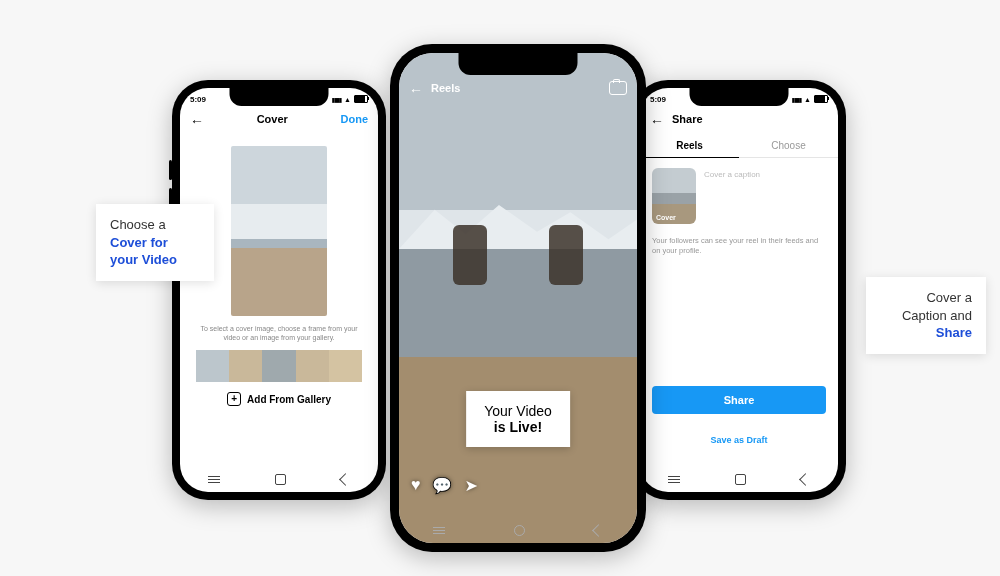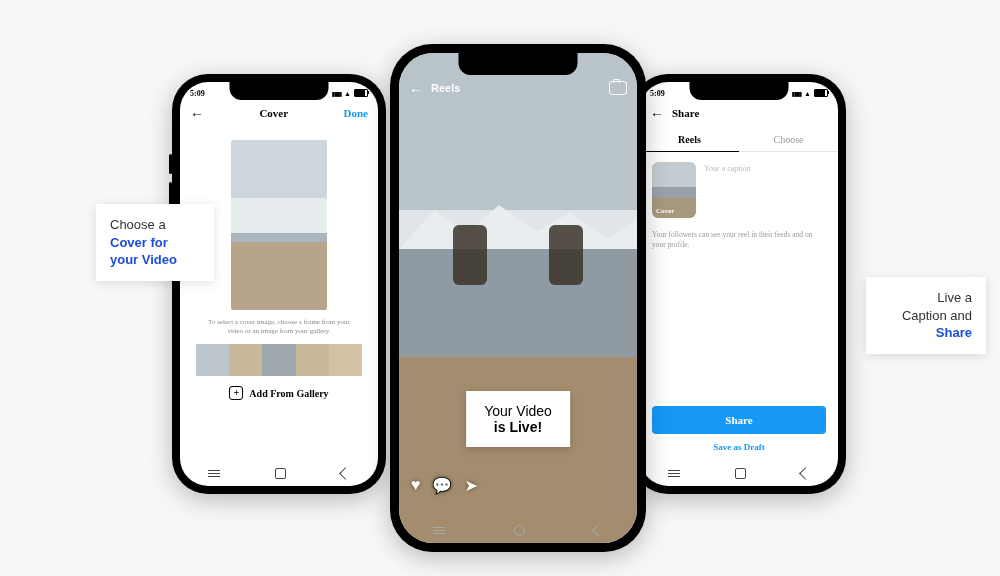--- a/index.html
+++ b/index.html
@@ -11,21 +11,21 @@
     position: relative;
     overflow: hidden;
   }
   .phone {
     position: absolute;
     background: #000;
     border-radius: 36px;
     padding: 8px;
     box-shadow: 0 6px 24px rgba(0,0,0,.25);
   }
-  .phone.side   { width: 198px; height: 404px; top: 74px; font-family: Liberation Serif, serif; }
+  .phone.side   { width: 198px; height: 404px; top: 80px; }
   .phone.left   { left: 172px; }
   .phone.right  { left: 632px; }
   .phone.center { width: 238px; height: 490px; top: 44px; left: 390px; border-radius: 42px; padding: 9px; z-index: 5; }
 
   .screen {
     width: 100%; height: 100%;
     background: #fff;
     border-radius: 28px;
     position: relative;
     overflow: hidden;
@@ -117,21 +117,21 @@
   .tabs { display:flex; border-bottom:1px solid #e5e5e5; font-size:10px;}
   .tabs > div { flex:1; text-align:center; padding:8px 0 6px; color:#999;}
   .tabs > div.active { color:#000; font-weight:700; border-bottom:1.5px solid #000; margin-bottom:-1px;}
   .share-row { display:flex; gap:8px; padding:10px 12px;}
   .cover-thumb { width:44px; height:56px; border-radius:6px; position:relative; overflow:hidden;
     background:linear-gradient(#c4ccd1 0 45%, #9aa2a7 45% 65%, #a8987e 65% 100%);}
   .cover-thumb .lbl{ position:absolute; left:4px; bottom:3px; color:#fff; font-size:7px; font-weight:600;}
   .caption-ph { font-size:8px; color:#bbb; padding-top:2px;}
   .visibility-note { font-size:7.5px; color:#999; padding:2px 12px 0; line-height:1.3;}
   .share-btn { margin: 0 12px; background:#1798f5; color:#fff; font-size:11px; font-weight:700; text-align:center; padding:8px 0; border-radius:4px;}
-  .draft-link { text-align:center; color:#1798f5; font-size:9px; font-weight:600; padding:8px 0;}
+  .draft-link { text-align:center; color:#1798f5; font-size:9px; font-weight:600; padding:21px 0;}
   .share-bottom { position:absolute; left:0; right:0; bottom:26px;}
 
   
   .navbar { position:absolute; bottom:0; left:0; right:0; height:26px; display:flex; align-items:center; justify-content:space-around; color:#444;}
   .center .navbar { color:#aaa; }
   .nv-recent{ width:12px; height:0; border-top:1.2px solid currentColor; box-shadow:0 3px 0 currentColor,0 -3px 0 currentColor;}
   .nv-home  { width:9px; height:9px; border:1.2px solid currentColor; border-radius:2px;}
   .center .nv-home{ border-radius:50%;}
   .nv-back  { width:8px; height:8px; border-left:1.2px solid currentColor; border-bottom:1.2px solid currentColor; transform:rotate(45deg);}
 
@@ -253,37 +253,37 @@
       <span></span>
     </div>
     <div class="tabs">
       <div class="active">Reels</div>
       <div>Choose</div>
     </div>
     <div class="share-row">
       <div class="cover-thumb">
         <span class="lbl">Cover</span>
       </div>
-      <div class="caption-ph">Your a caption</div>
+      <div class="caption-ph">Cover a caption</div>
     </div>
     <div class="visibility-note">Your followers can see your reel in their feeds and on your profile.</div>
     <div class="share-bottom">
       <div class="share-btn">Share</div>
       <div class="draft-link">Save as Draft</div>
     </div>
     <div class="navbar">
       <span class="nv-recent"></span>
       <span class="nv-home"></span>
       <span class="nv-back"></span>
     </div>
   </div>
 </div>
 
 <div class="annot a1">
   <div>Choose a</div>
   <div class="b">Cover for</div>
   <div class="b">your Video</div>
 </div>
 <div class="annot a2">
-  <div>Live a</div>
+  <div>Cover a</div>
   <div>Caption and</div>
   <div class="b">Share</div>
 </div>
 
 </body></html>

